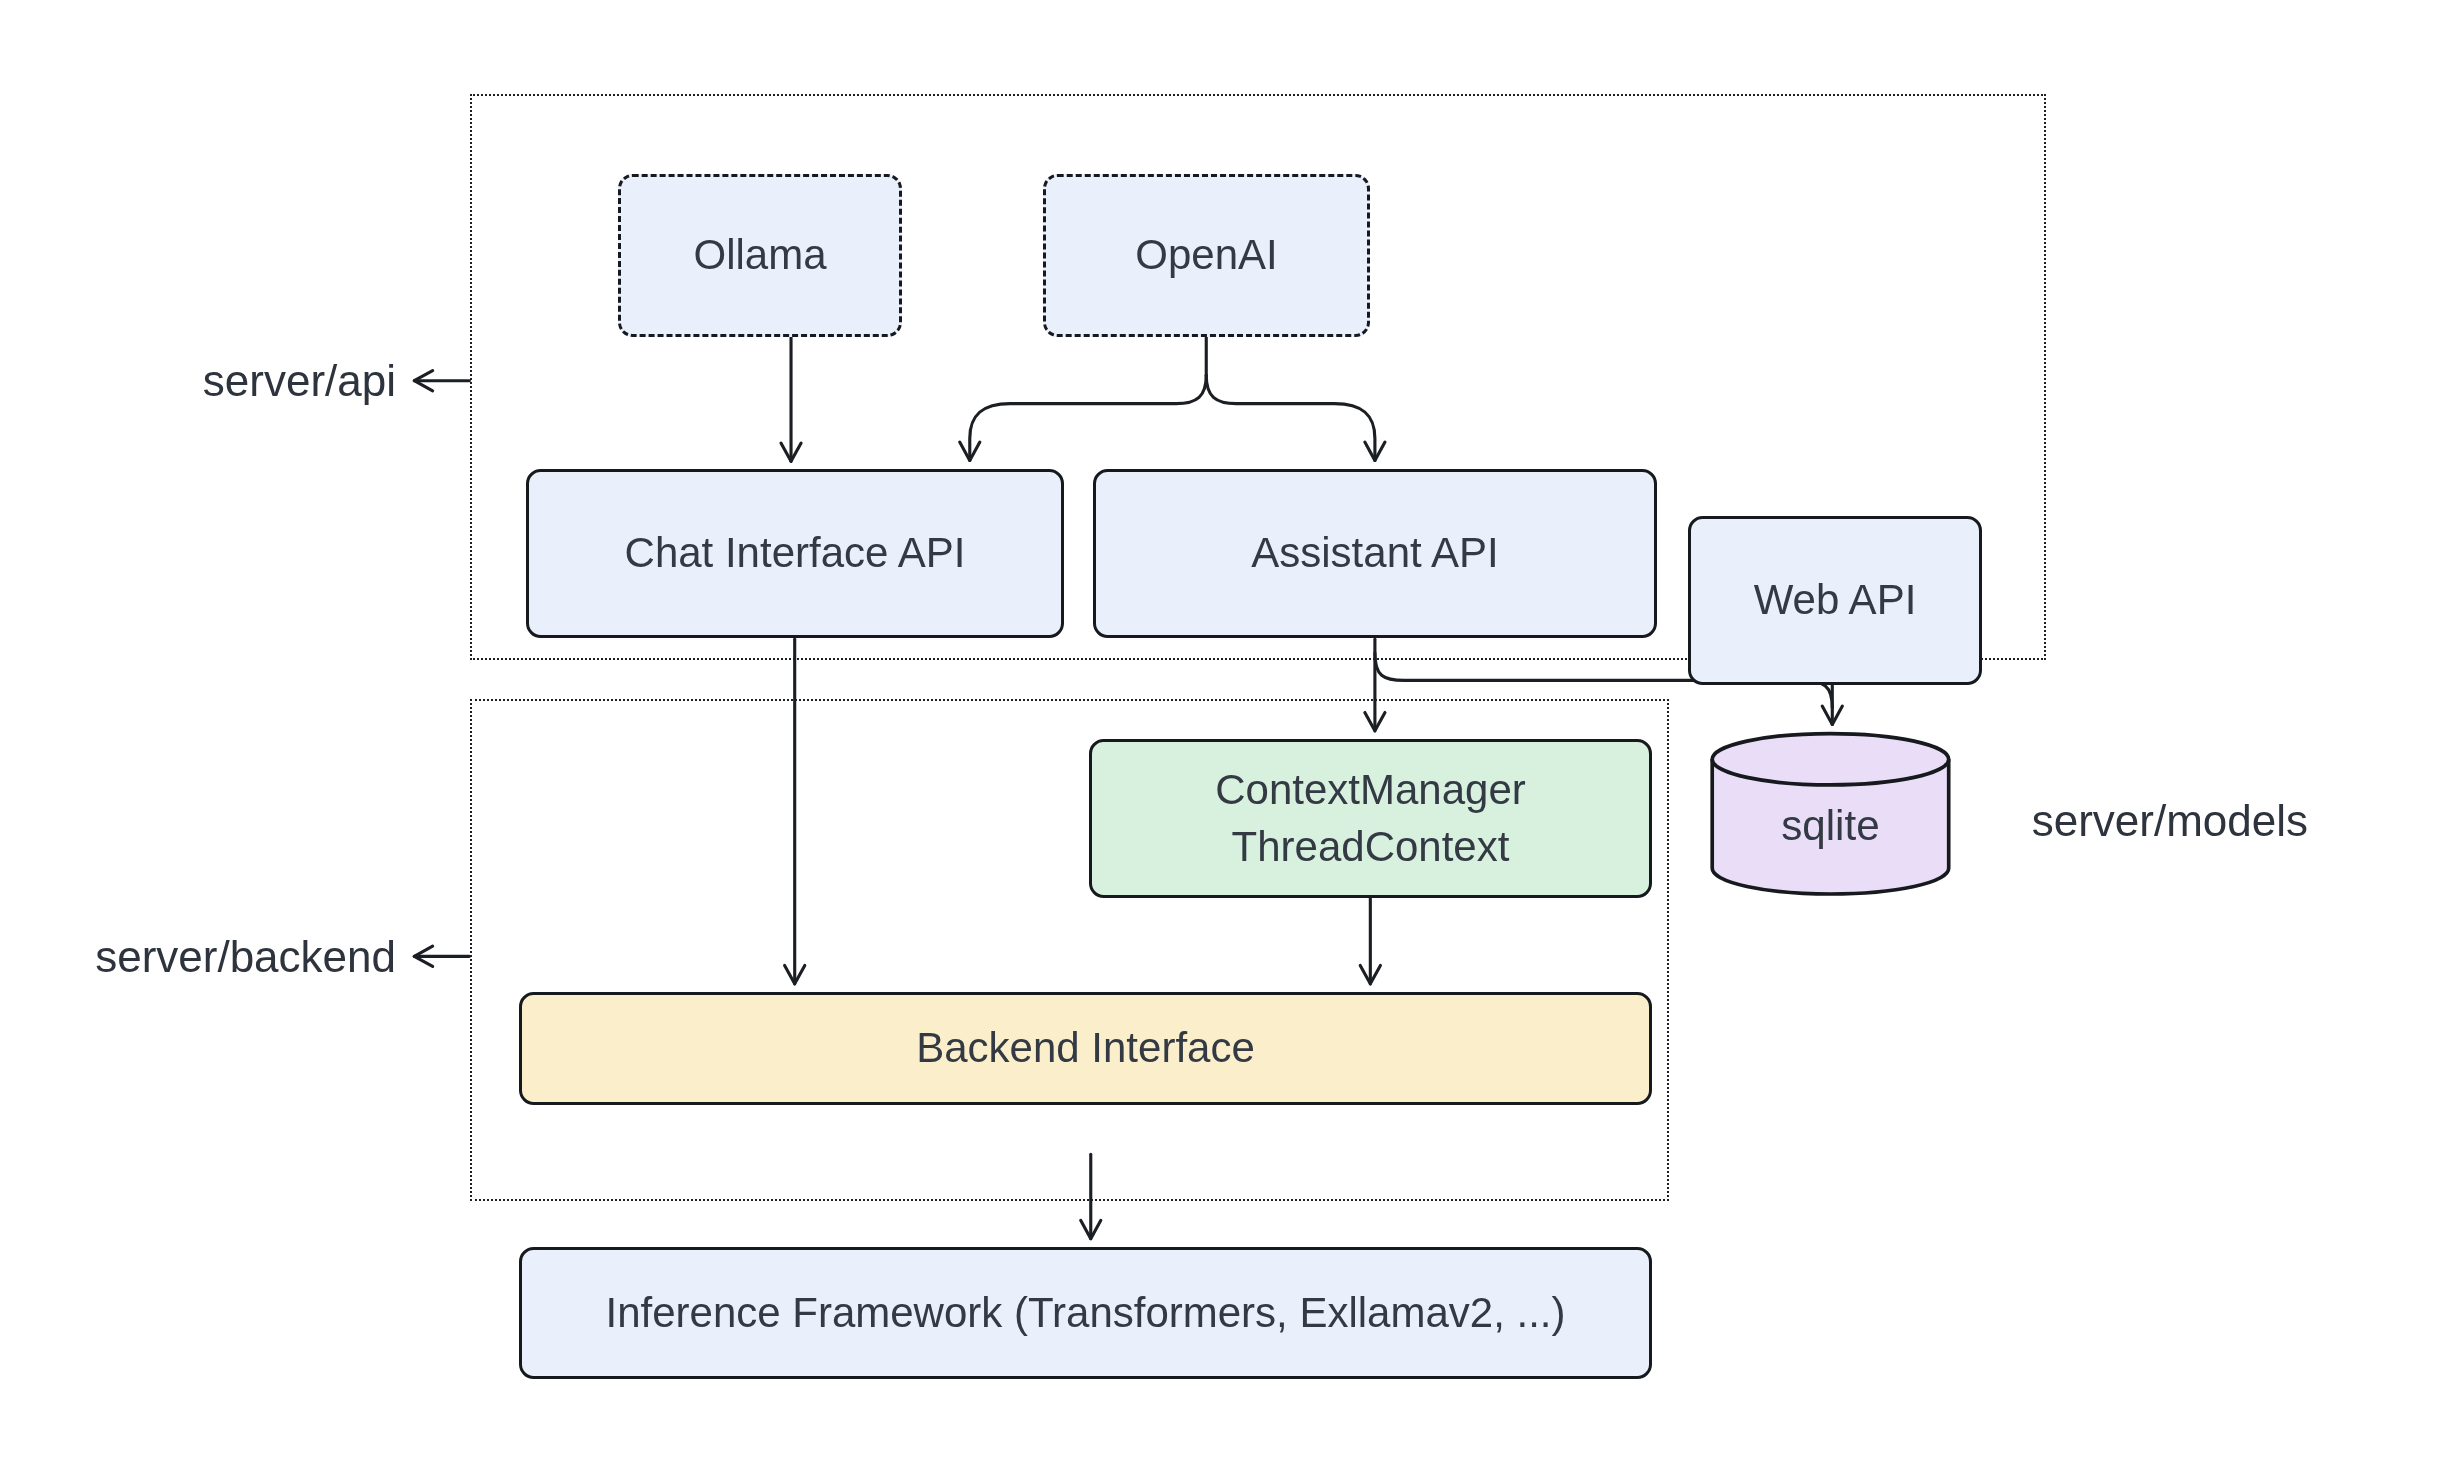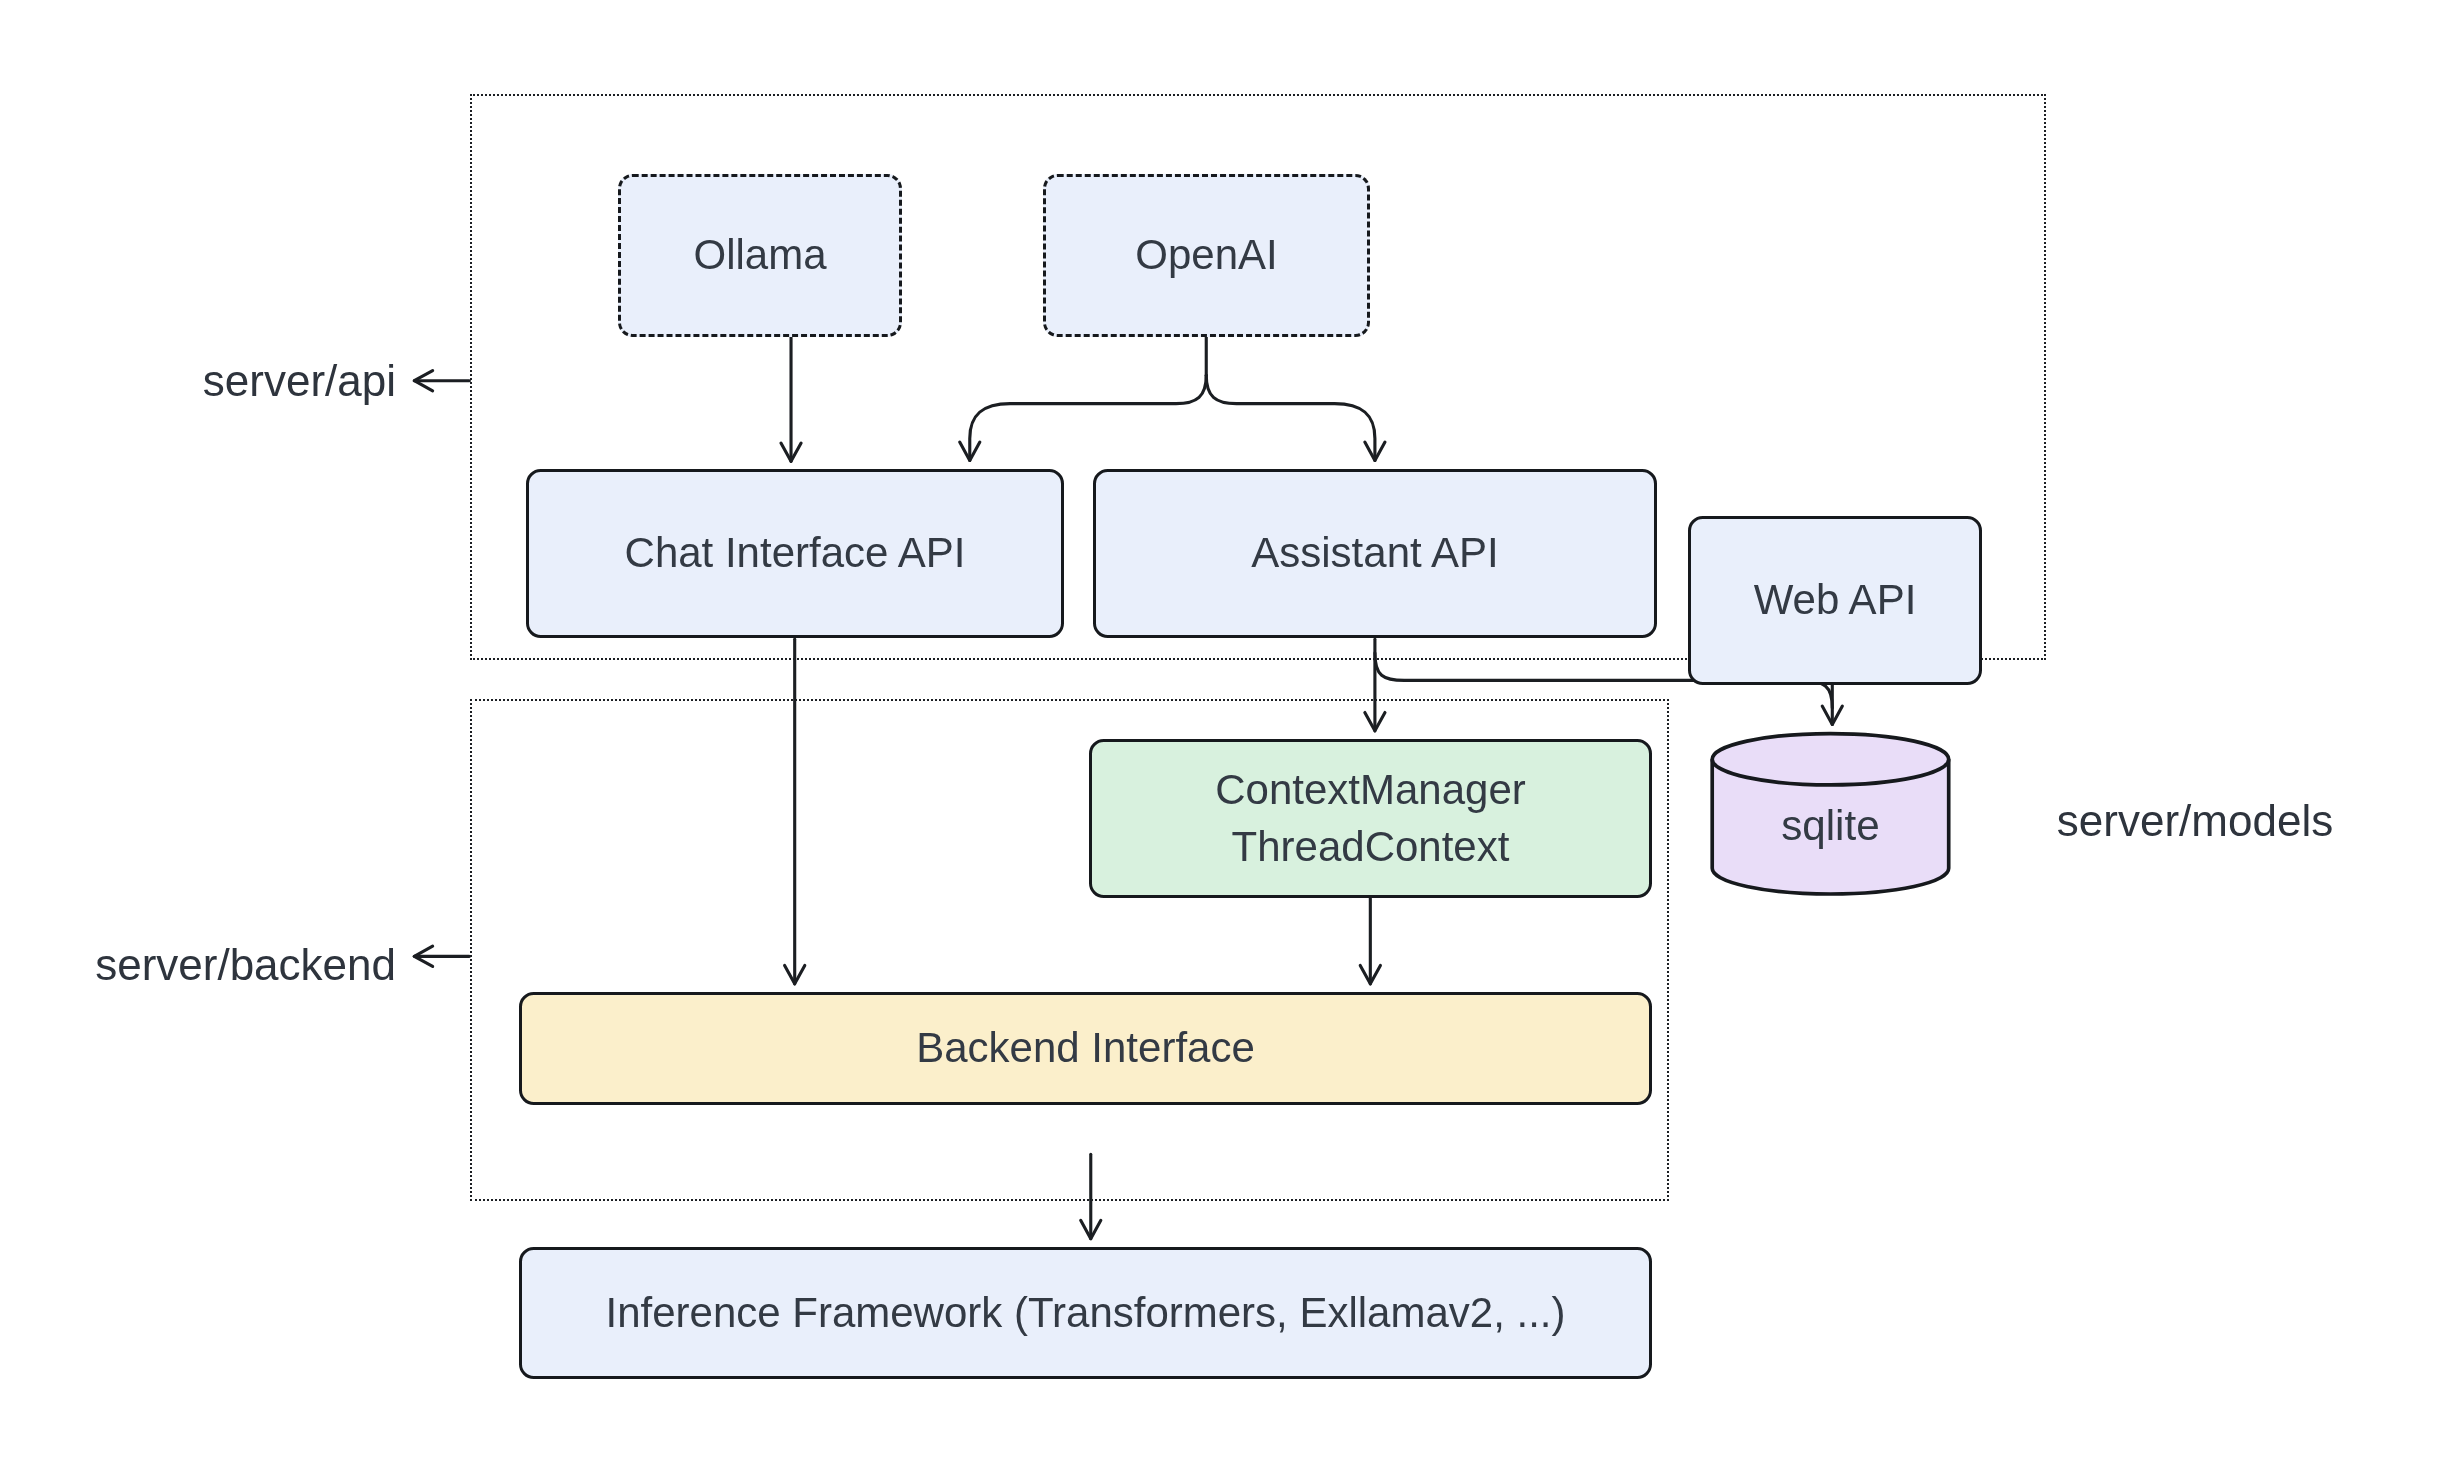--- a/index.html
+++ b/index.html
@@ -109,17 +109,17 @@
   </div>
   <div class="node" style="left: 519px; top: 992px; width: 1133px; height: 113px; background: rgb(251, 239, 203); text-align: center;">
     <span>Backend Interface</span>
   </div>
 
   <div class="node" style="left: 519px; top: 1247px; width: 1133px; height: 132px; background: rgb(233, 239, 251);">
     <span>Inference Framework (Transformers, Exllamav2, ...)</span>
   </div>
 
   <div class="side-label" style="left:128px;top:354px;width:268px;text-align:right;">server/api</div>
-  <div class="side-label" style="left:73px;top:930px;width:323px;text-align:right;margin-top:8px;">server/backend</div>
-  <div class="side-label" style="left:1998px;top:794px;width:394px;text-align:center;">server/models</div>
+  <div class="side-label" style="left:73px;top:930px;width:323px;text-align:right;">server/backend</div>
+  <div class="side-label" style="left:1914px;top:794px;width:394px;text-align:right;">server/models</div>
 
 </div>
 
 
 </body></html>

